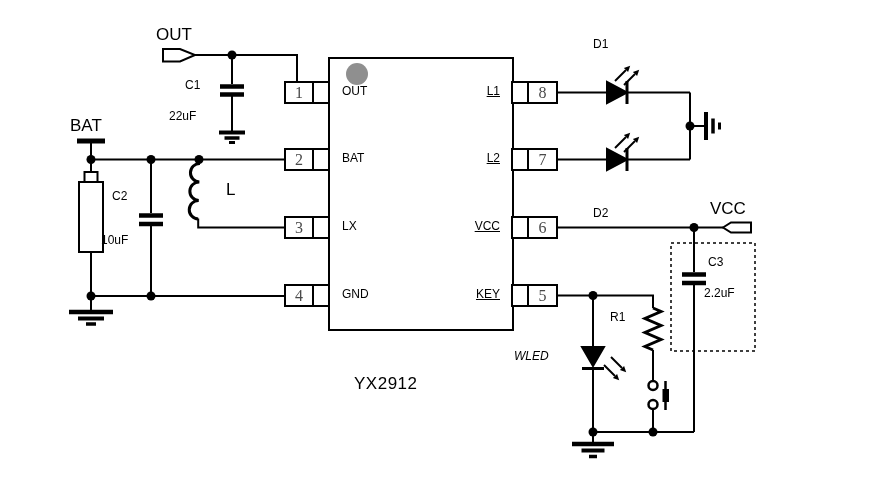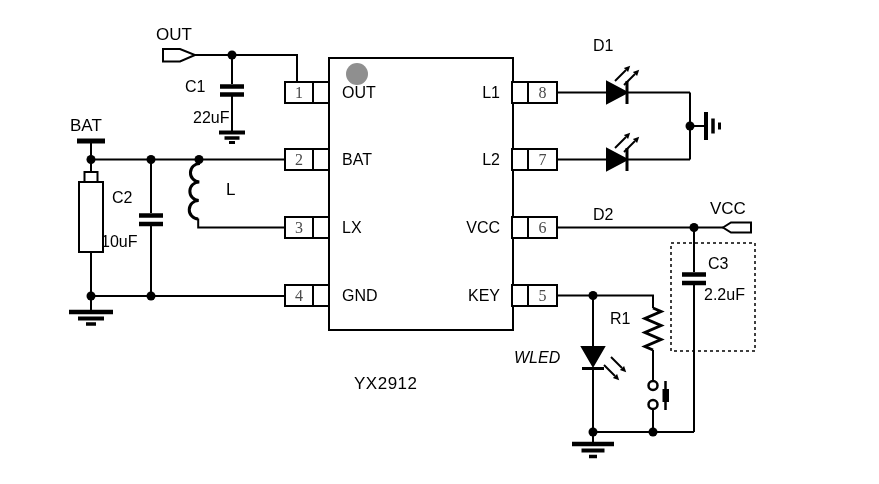--- a/index.html
+++ b/index.html
@@ -1,25 +1,25 @@
 <!DOCTYPE html>
 <html><head>
 <meta charset="utf-8">
 <style>
   html,body{margin:0;padding:0;background:#fff;}
   #stage{position:relative;width:879px;height:484px;background:#ffffff;overflow:hidden;
          font-family:"Liberation Sans",sans-serif;color:#000;}
   #wires{position:absolute;left:0;top:0;z-index:1;}
-  .lbl{position:absolute;z-index:3;line-height:1.05;font-size:16px;color:#000;white-space:nowrap;}
+  .lbl{position:absolute;z-index:3;line-height:1.05;font-size:12px;color:#000;white-space:nowrap;}
   .lbl.big{font-size:17px;}
   .pinbox{position:absolute;z-index:2;box-sizing:border-box;border:2px solid #000;background:#fff;
           display:flex;align-items:center;justify-content:center;
           font-family:"Liberation Serif",serif;font-size:16px;color:#4a4a4a;}
   .icname{letter-spacing:0.5px;}
-  .ralign{text-align:right;}
+  .ralign{text-align:right;text-decoration:underline;}
 </style>
 </head>
 <body>
 
 <div id="stage">
 
   <svg id="wires" width="879" height="484" viewBox="0 0 879 484">
     <g stroke="#000" stroke-width="2" fill="none">
 
       <g>
@@ -204,21 +204,21 @@
   <div class="lbl ralign" style="left:440px;top:220px;width:60px;">VCC</div>
   <div class="lbl ralign" style="left:440px;top:288px;width:60px;">KEY</div>
 
   <div class="lbl big icname" style="left:354px;top:375px;">YX2912</div>
 
   <div class="lbl big" style="left:156px;top:26px;">OUT</div>
   <div class="lbl big" style="left:70px;top:117px;">BAT</div>
   <div class="lbl big" style="left:710px;top:200px;">VCC</div>
 
   <div class="lbl" style="left:185px;top:79px;">C1</div>
-  <div class="lbl" style="left:169px;top:110px;margin-left:24px;">22uF</div>
+  <div class="lbl" style="left:169px;top:110px;">22uF</div>
   <div class="lbl" style="left:112px;top:190px;">C2</div>
   <div class="lbl" style="left:101px;top:234px;">10uF</div>
   <div class="lbl big" style="left:226px;top:181px;">L</div>
   <div class="lbl" style="left:593px;top:38px;">D1</div>
   <div class="lbl" style="left:593px;top:175px;margin-top:32px;">D2</div>
   <div class="lbl" style="left:708px;top:256px;">C3</div>
   <div class="lbl" style="left:704px;top:287px;text-align:center;">2.2uF</div>
   <div class="lbl" style="left:610px;top:311px;">R1</div>
   <div class="lbl" style="left:514px;top:350px;font-style:italic;">WLED</div>
 

